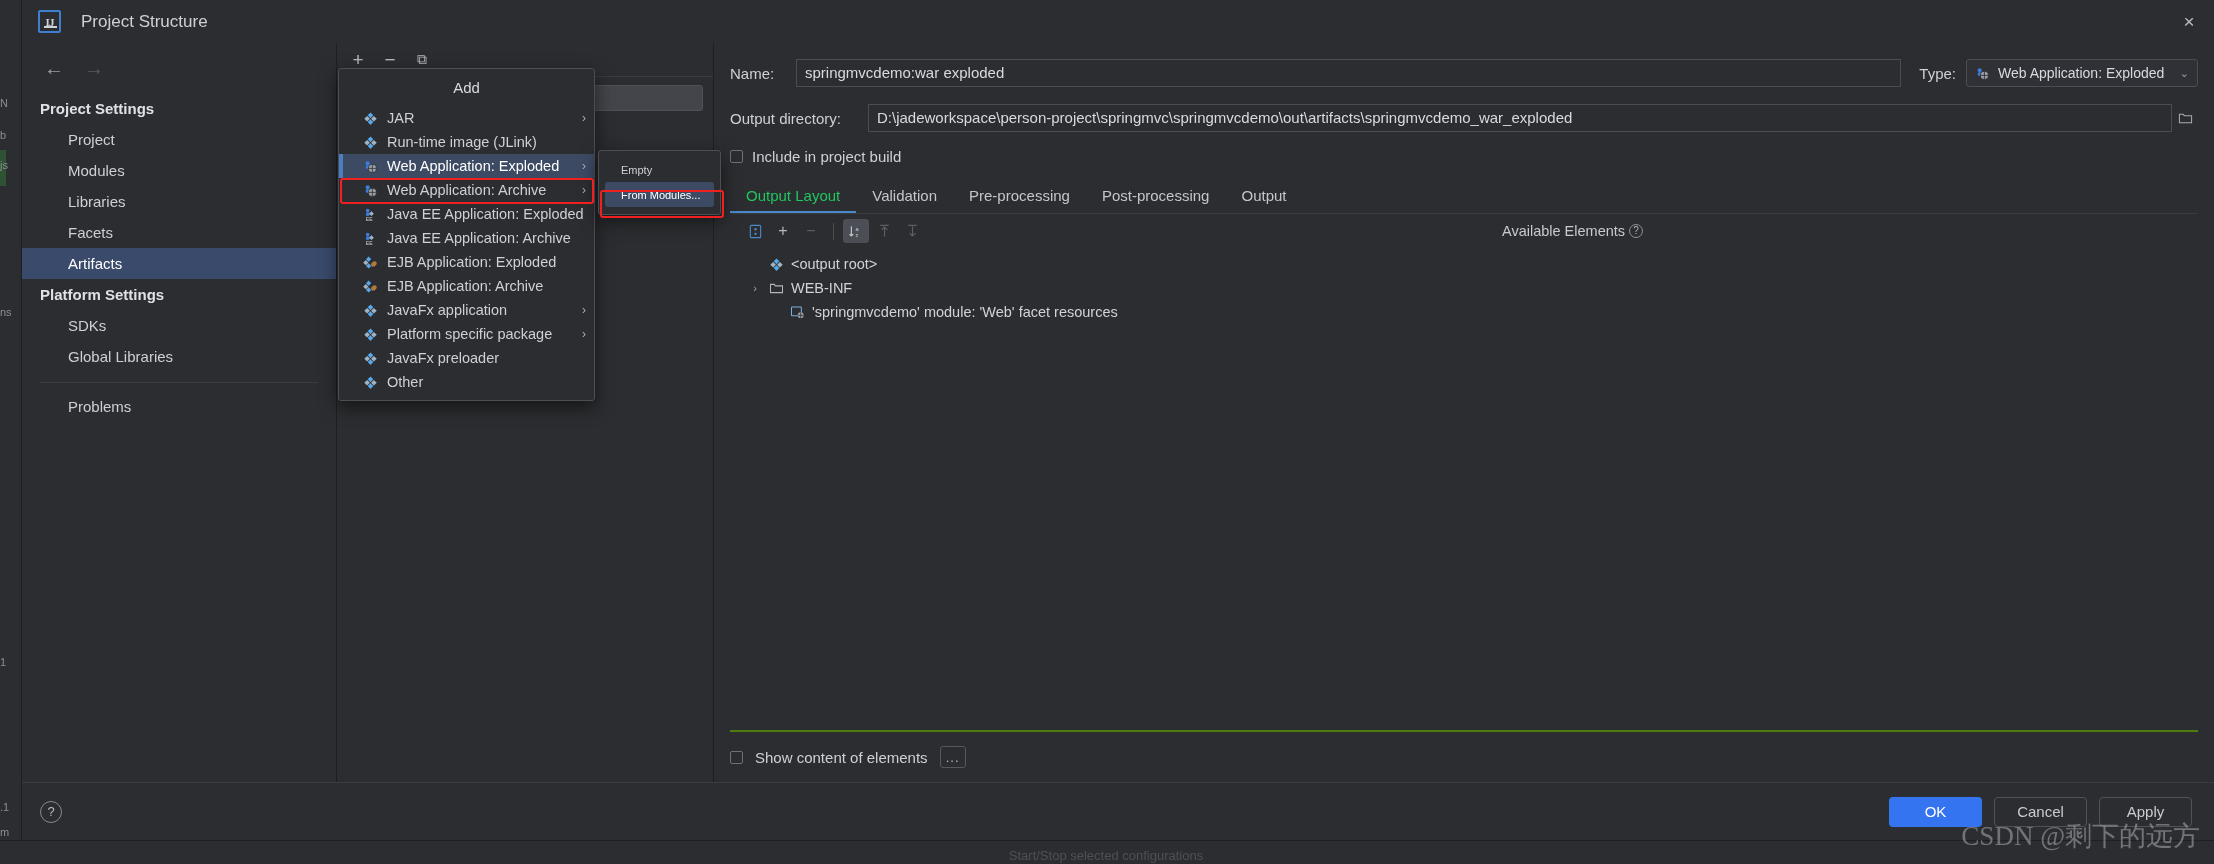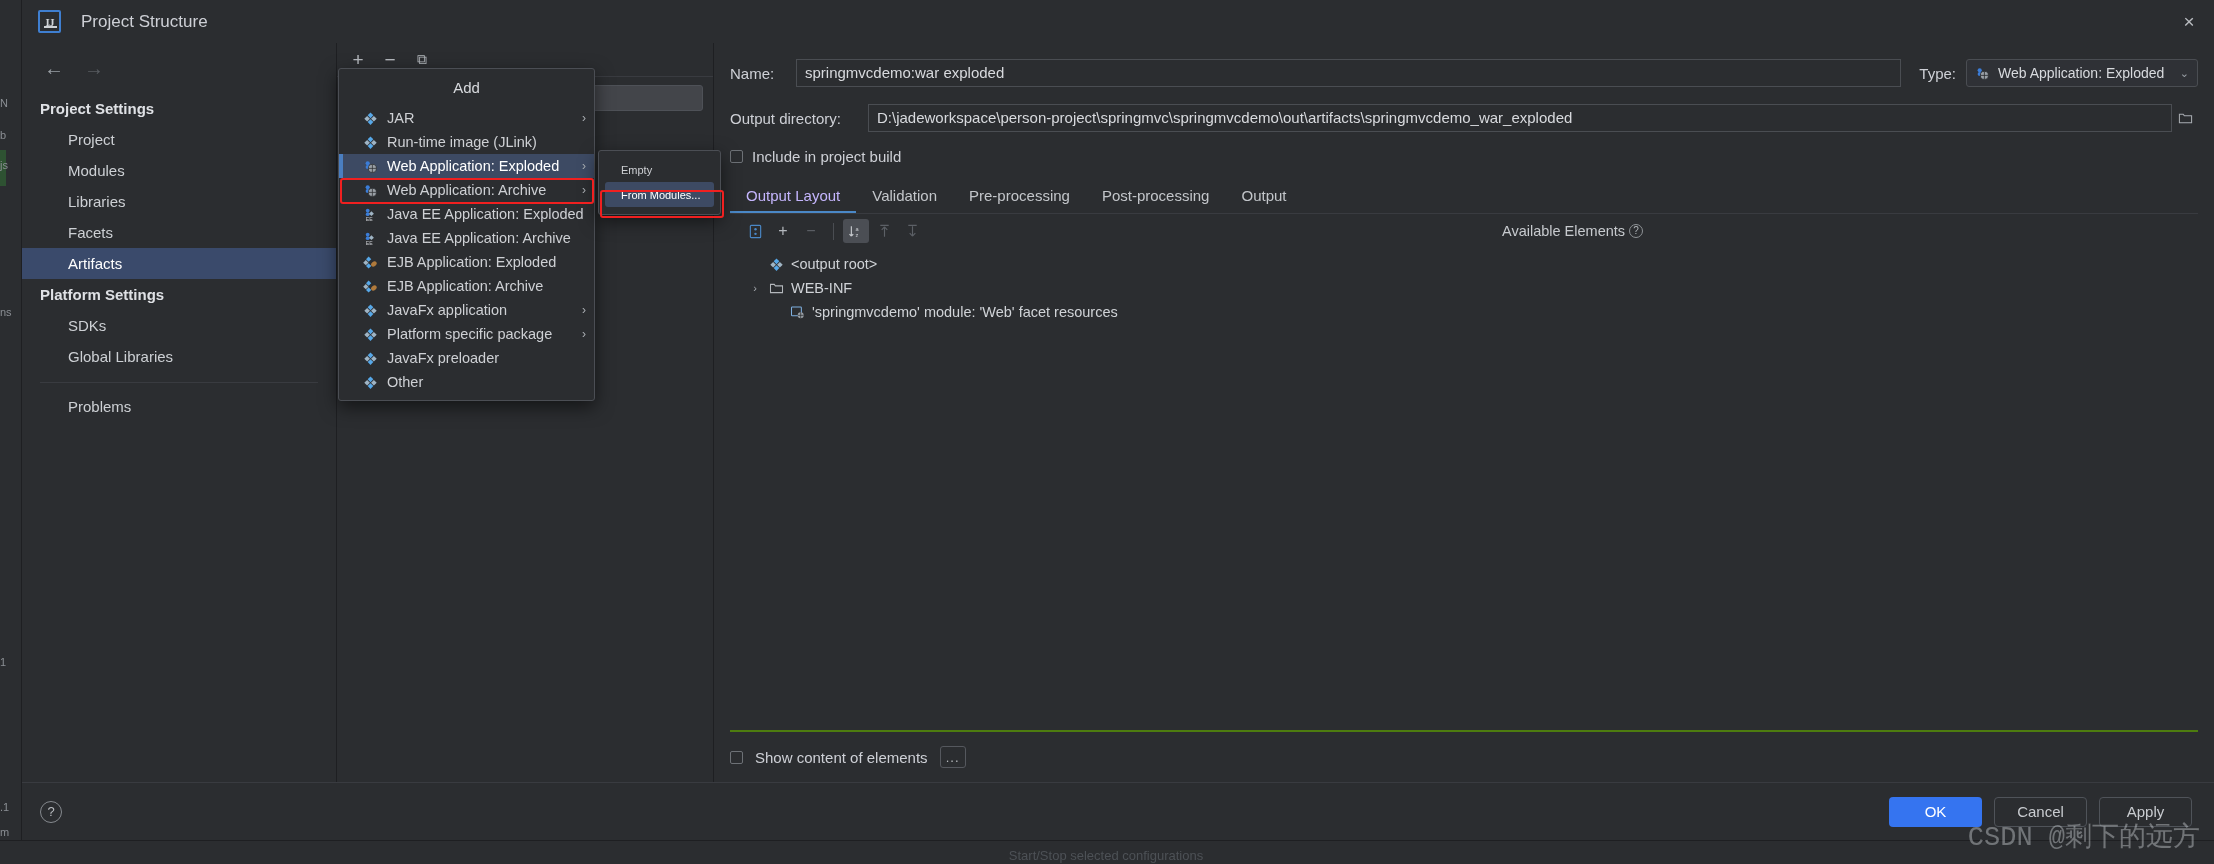--- a/index.html
+++ b/index.html
@@ -137,21 +137,21 @@
   }
   .cb-row { display: flex; align-items: center; gap: 9px; }
   .cb-label { color: #ced0d6; font-size: 15px; }
 
   
   .tabs { display: flex; gap: 0; margin-top: 16px; border-bottom: 1px solid #393b40; }
   .tab {
     padding: 6px 16px 9px 16px; color: #c3c6ca; font-size: 15px; cursor: pointer;
     white-space: nowrap;
   }
-  .tab.active { color: #c4b5fd; box-shadow: inset 0 -2px 0 0 #4a88c7; }
+  .tab.active { color: #22c55e; box-shadow: inset 0 -2px 0 0 #4a88c7; }
 
   
   .layout-area { flex: 1; display: flex; min-height: 0; position: relative; }
   .layout-left { flex: 1; min-width: 0; display: flex; flex-direction: column; }
   .layout-toolbar {
     height: 30px; display: flex; align-items: center; gap: 2px; padding-left: 12px;
     margin-top: 2px;
   }
   .ltb {
     width: 26px; height: 24px; display: flex; align-items: center; justify-content: center;
@@ -249,21 +249,21 @@
     border: 2px solid #f02020; border-radius: 3px; pointer-events: none; z-index: 46;
   }
 
   
   .ico { width: 15px; height: 15px; flex: 0 0 15px; display:inline-block; }
 
   
   .watermark {
     position: absolute; right: 14px; bottom: 10px; z-index: 60;
     color: rgba(210,214,220,.42); font-size: 27px; white-space: nowrap;
-    font-family: Liberation Mono, monospace; pointer-events: none;
+    font-family: Liberation Serif, serif; pointer-events: none;
   }
 </style>
 </head>
 <body>
 
 <div id="root">
 
   <div class="ide-left-strip"></div>
   <div class="ide-green-bar"></div>
   <div class="ide-left-ghost" style="top:96px;">N</div>

